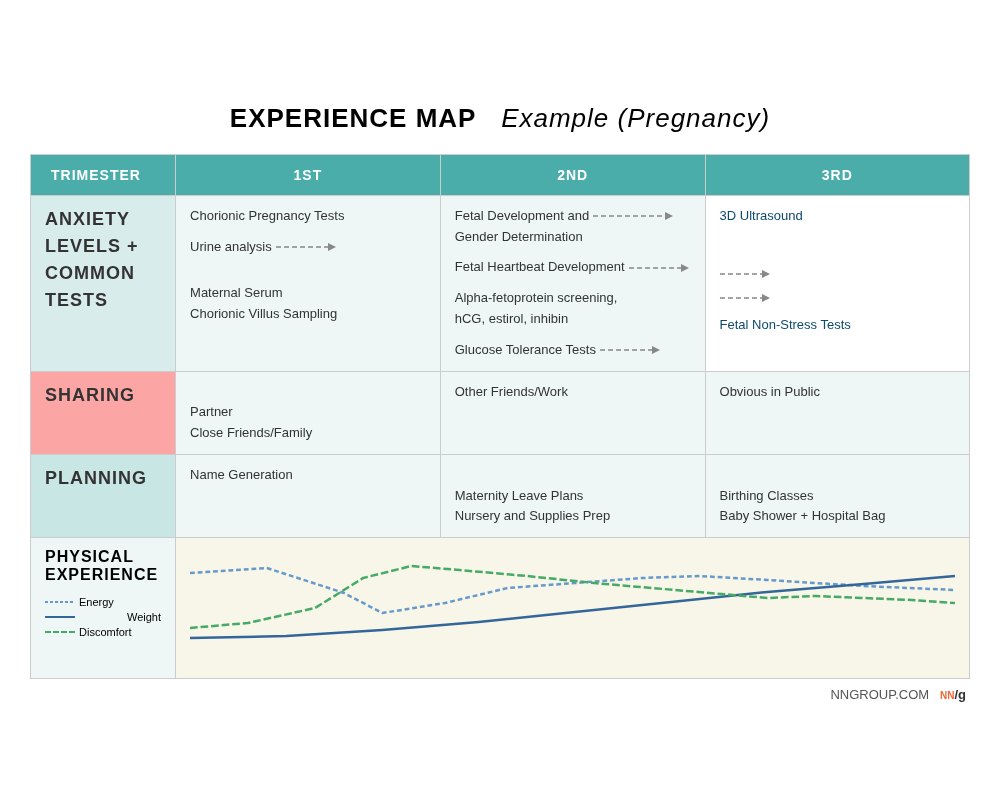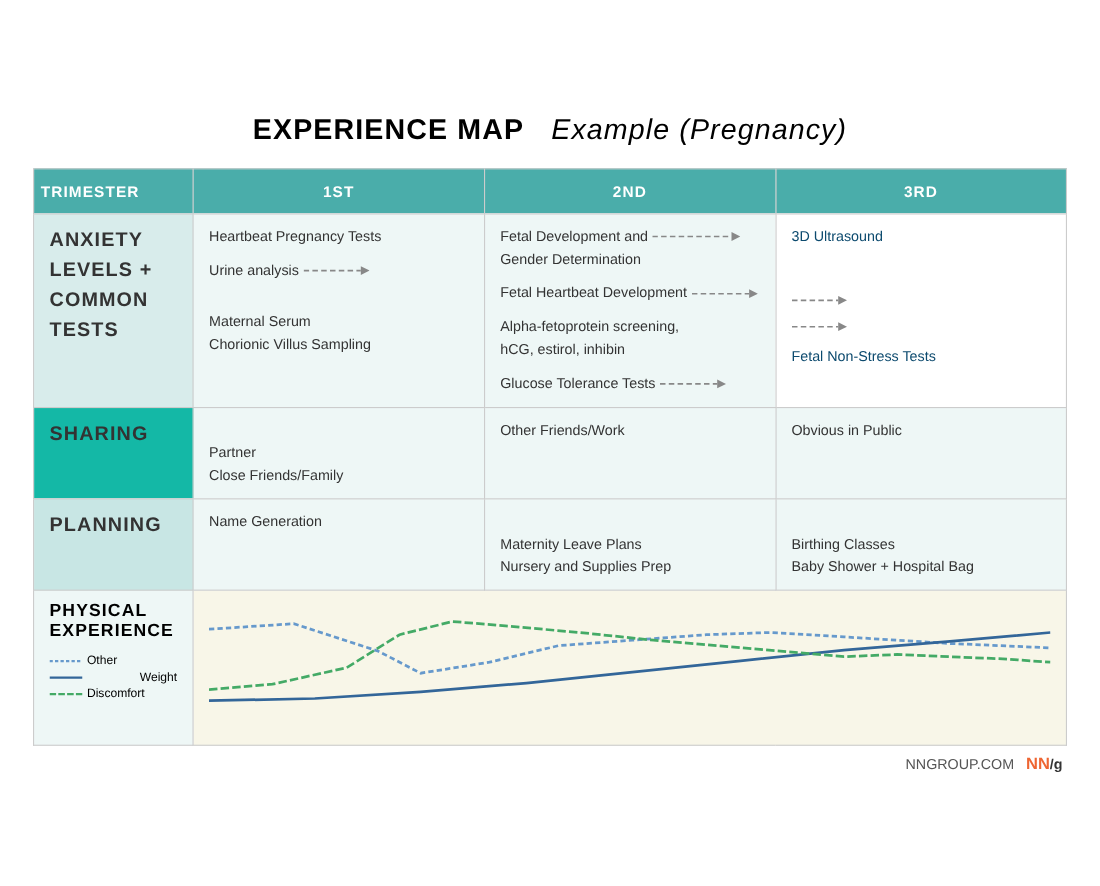--- a/index.html
+++ b/index.html
@@ -42,21 +42,21 @@
     }
     
     .header-row td {
       background: #4aadaa;
       color: white;
       font-weight: 700;
       font-size: 14px;
       letter-spacing: 1px;
       text-align: center;
       vertical-align: middle;
-      padding: 12px 6px;
+      padding: 12px 20px;
     }
     .header-row td:first-child {
       text-align: left;
     }
     
     .label-cell {
       background: #d8eceb;
       font-weight: 700;
       font-size: 18px;
       letter-spacing: 1px;
@@ -74,21 +74,21 @@
       line-height: 1.6;
     }
     .data-cell-white {
       background: #fff;
       font-size: 13px;
       color: #0c4a6e;
       line-height: 1.6;
     }
     
     .sharing-label {
-      background: #14b8a6;
+      background: #fca5a5;
     }
     .sharing-data {
       background: #eef7f6;
     }
     
     .planning-label {
       background: #c8e6e4;
     }
     .planning-data {
       background: #eef7f6;
@@ -115,21 +115,21 @@
     }
     .footer {
       text-align: right;
       margin-top: 8px;
       font-size: 13px;
       color: #555;
       padding-right: 4px;
     }
     .footer-nn {
       font-weight: 900;
-      font-size: 15px;
+      font-size: 10px;
       color: #e63;
     }
     .footer-slash {
       color: #333;
       font-weight: 900;
     }
     .footer-g {
       color: #333;
       font-weight: 900;
     }
@@ -164,21 +164,21 @@
       <td class="col-1st">1ST</td>
       <td class="col-2nd">2ND</td>
       <td class="col-3rd">3RD</td>
     </tr>
 
     <tr>
       <td class="label-cell">
         <span style="white-space:pre-line;">ANXIETY LEVELS + COMMON TESTS</span>
       </td>
       <td class="data-cell">
-        <div style="margin-bottom:10px;">Heartbeat Pregnancy Tests</div>
+        <div style="margin-bottom:10px;">Chorionic Pregnancy Tests</div>
         <div style="margin-bottom:26px; display:flex; align-items:center; white-space:nowrap;">
           <span>Urine analysis</span>
           <span style="display:inline-flex;align-items:center;margin-left:4px;">
             <svg width="60" height="14" viewBox="0 0 60 14">
                   <line x1="0" y1="7" x2="52" y2="7" stroke="#888" stroke-width="1.5" stroke-dasharray="5,3"></line>
                   <polygon points="52,3 60,7 52,11" fill="#888"></polygon>
                 </svg>
           </span>
         </div>
         <div style="white-space:pre-line;">Maternal Serum
@@ -261,21 +261,21 @@
 
     <tr>
       <td class="phys-label">
         <div style="white-space:pre-line; font-size:16px; font-weight:700; letter-spacing:1px; text-transform:uppercase; margin-bottom:12px;"><span>PHYSICAL
 EXPERIENCE</span></div>
         <div class="phys-legend">
           <div style="display:flex;align-items:center;margin-bottom:3px;">
             <svg width="30" height="8">
                   <line x1="0" y1="4" x2="30" y2="4" stroke="#6699cc" stroke-width="2" stroke-dasharray="3,2"></line>
                 </svg>
-            <span style="margin-left:4px;">Other</span>
+            <span style="margin-left:4px;">Energy</span>
           </div>
           <div style="display:flex;align-items:center;margin-bottom:3px;gap:48px;">
             <svg width="30" height="8">
                   <line x1="0" y1="4" x2="30" y2="4" stroke="#336699" stroke-width="2"></line>
                 </svg>
             <span style="margin-left:4px;">Weight</span>
           </div>
           <div style="display:flex;align-items:center;">
             <svg width="30" height="8">
                   <line x1="0" y1="4" x2="30" y2="4" stroke="#44aa66" stroke-width="2" stroke-dasharray="6,2"></line>

